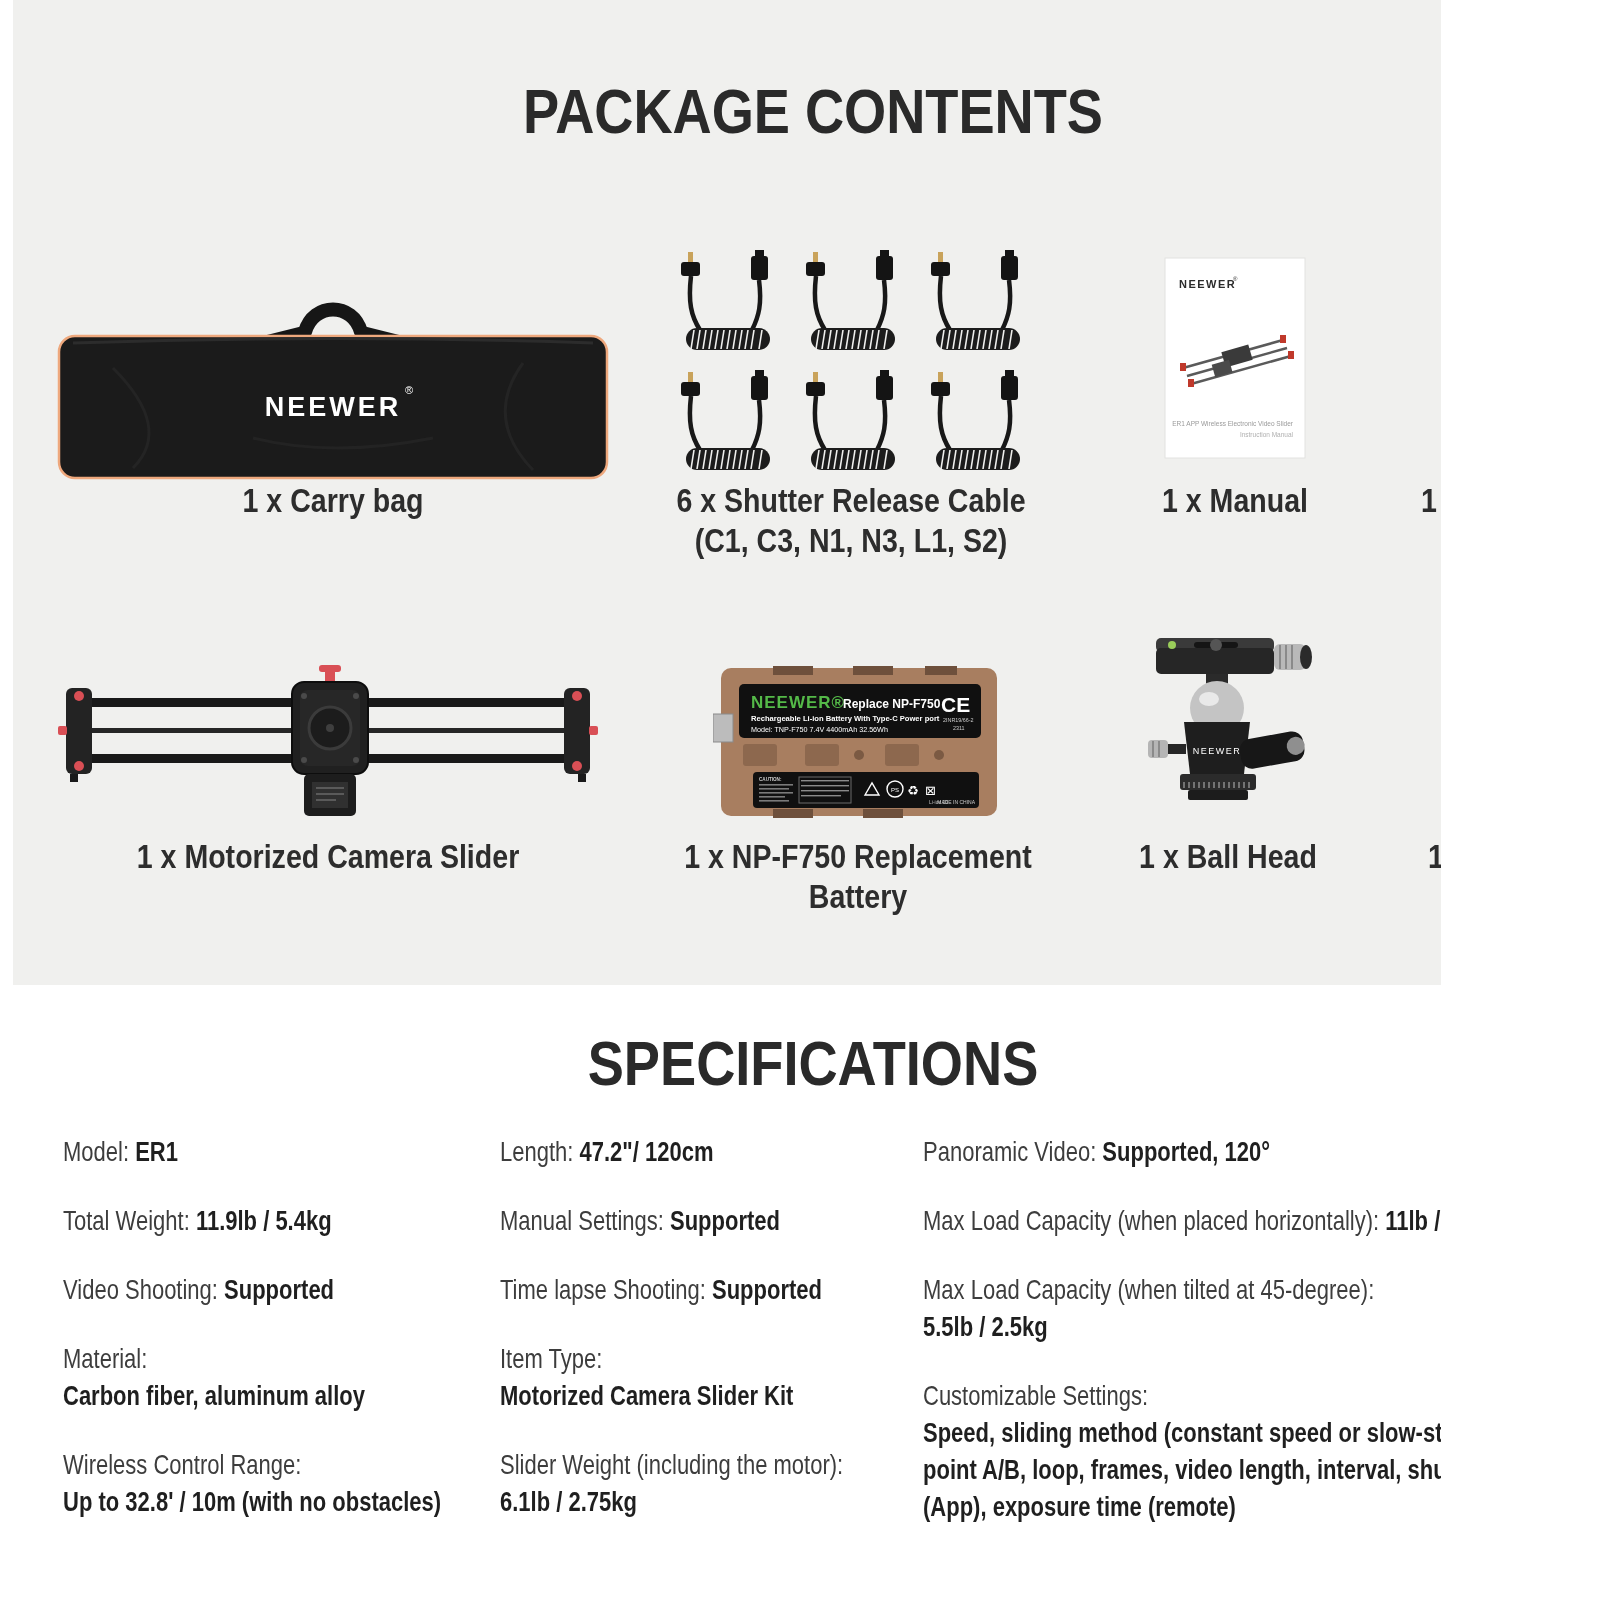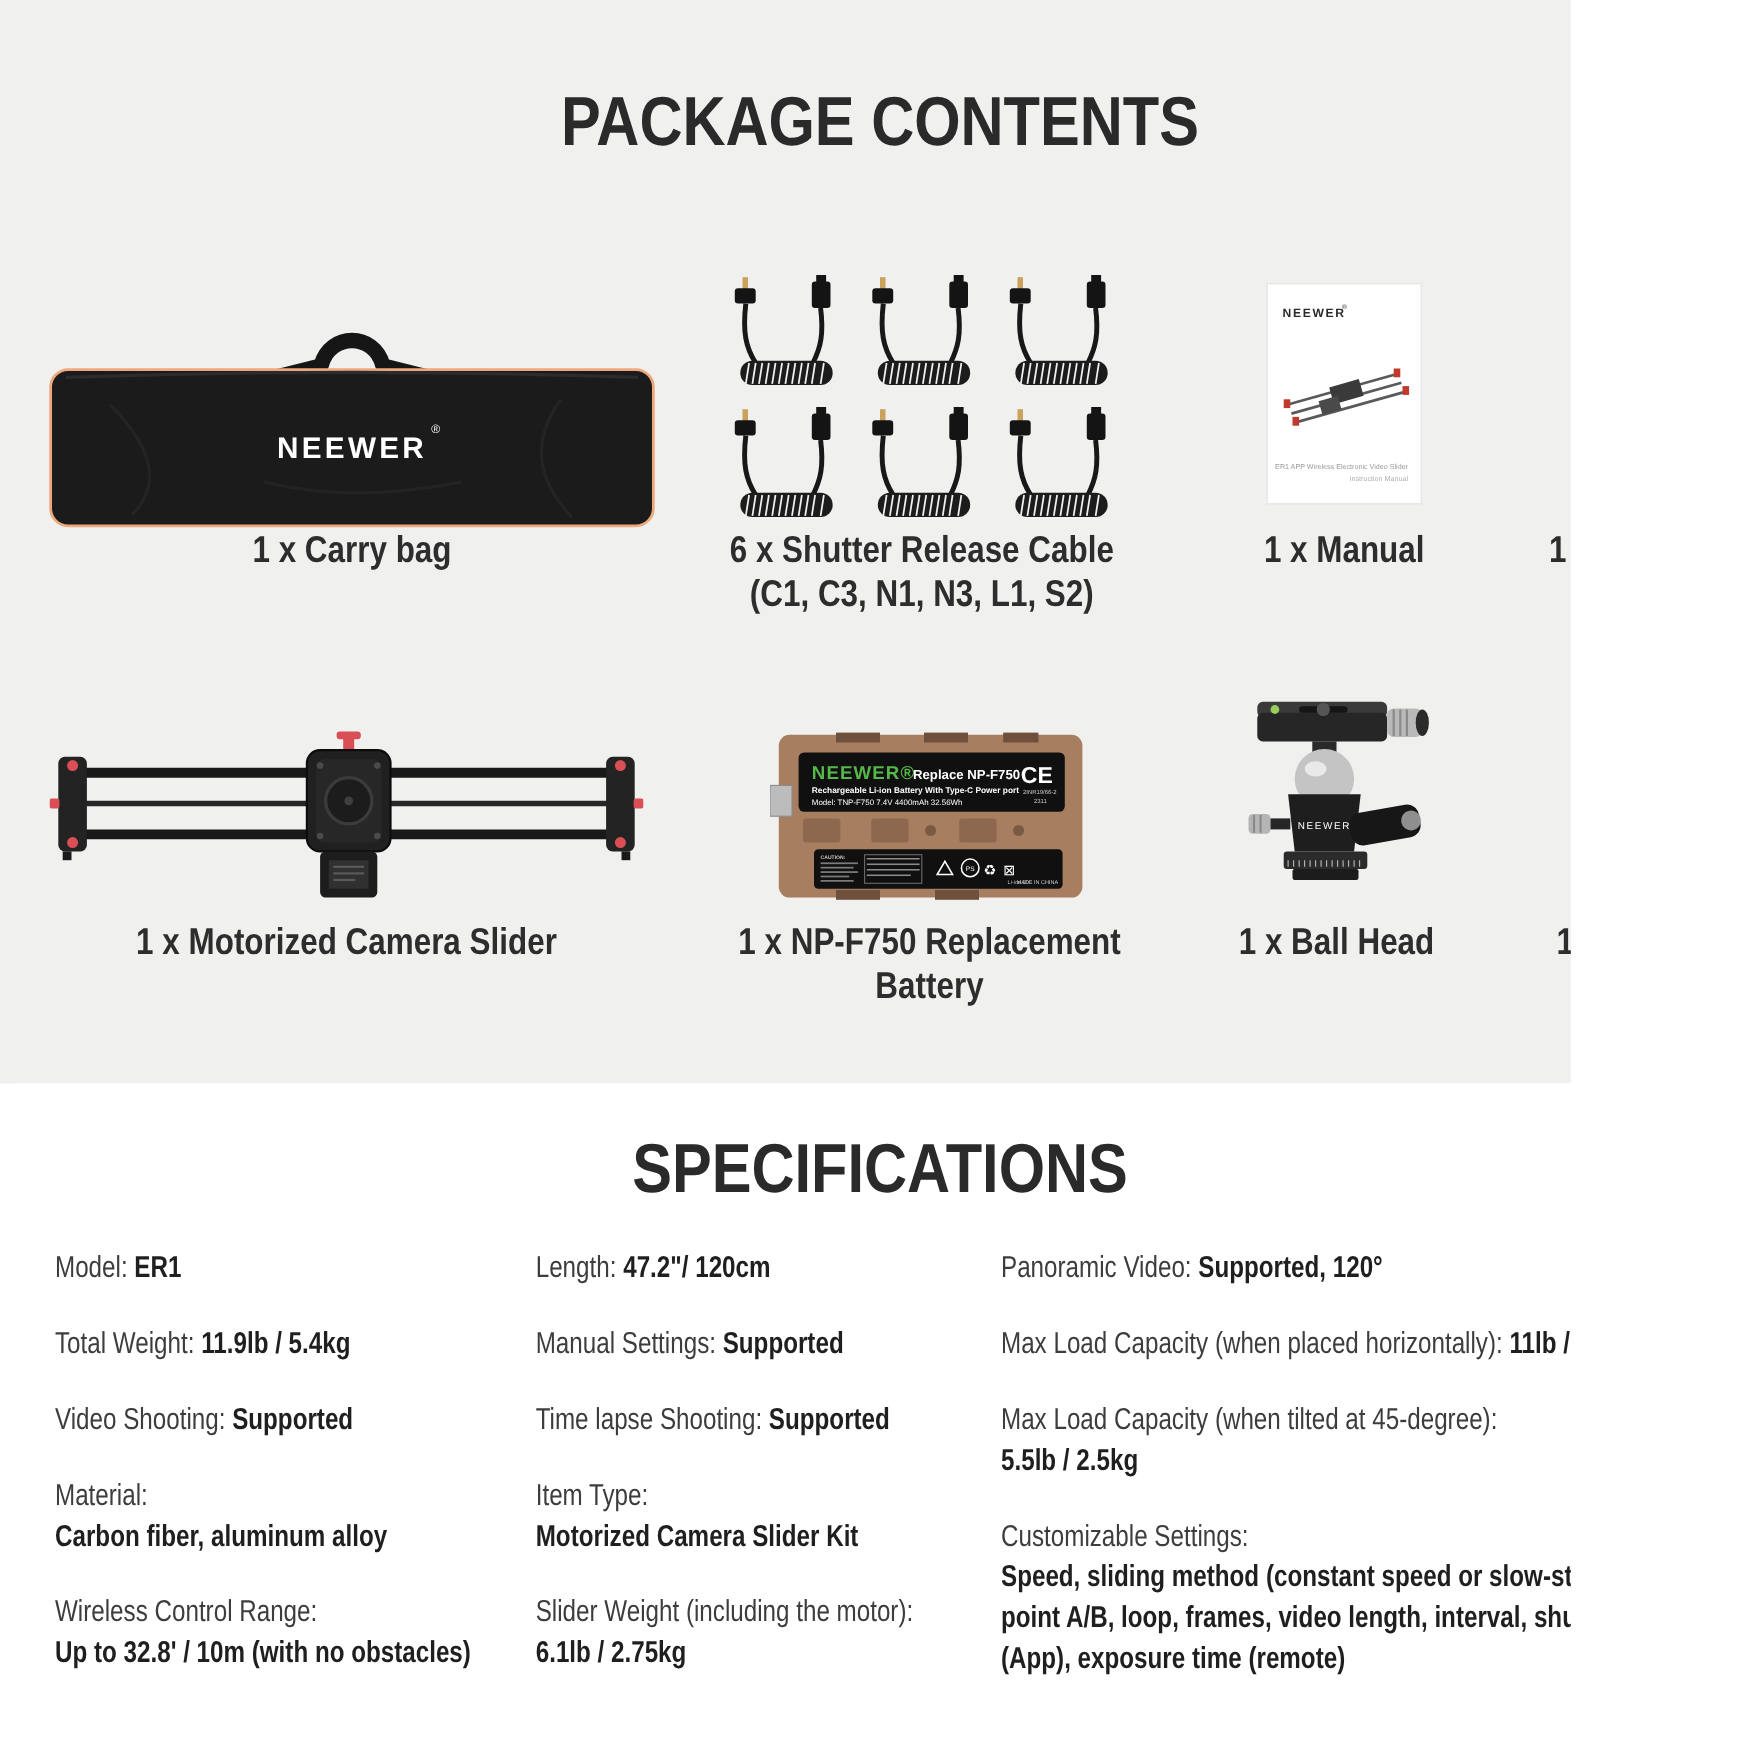--- a/index.html
+++ b/index.html
@@ -1,17 +1,17 @@
 <!DOCTYPE html>
 <html><head>
 <meta charset="utf-8">
 <style>
   html,body{margin:0;padding:0;}
   body{font-family:"Liberation Sans","DejaVu Sans",sans-serif;background:#fff;}
-  .canvas{position:relative;width:1428px;height:1600px;overflow:hidden;background:#fff;}
+  .canvas{position:relative;width:1428px;height:1600px;overflow:hidden;background:#fff;margin-left:13px;}
   .sec-contents{position:absolute;left:0;top:0;width:1600px;height:985px;background:#f0f0ee;}
   .sec-specs{position:absolute;left:0;top:985px;width:1600px;height:615px;background:#ffffff;border-radius:19px;}
   .big-title{position:absolute;left:0;right:0;text-align:center;font-size:63px;font-weight:800;
              color:#2a2a2a;letter-spacing:0;transform:scaleX(.86);line-height:66px;}
   .item-img{position:absolute;}
   .pkg-label{position:absolute;text-align:center;font-weight:700;font-size:34px;line-height:40px;
              color:#2d2d2d;transform:scaleX(.84);}
   .spec-col{position:absolute;transform:scaleX(.8);transform-origin:left top;
             font-size:27.5px;line-height:37px;color:#3d3d3d;}
   .spec{margin-bottom:32px;}

